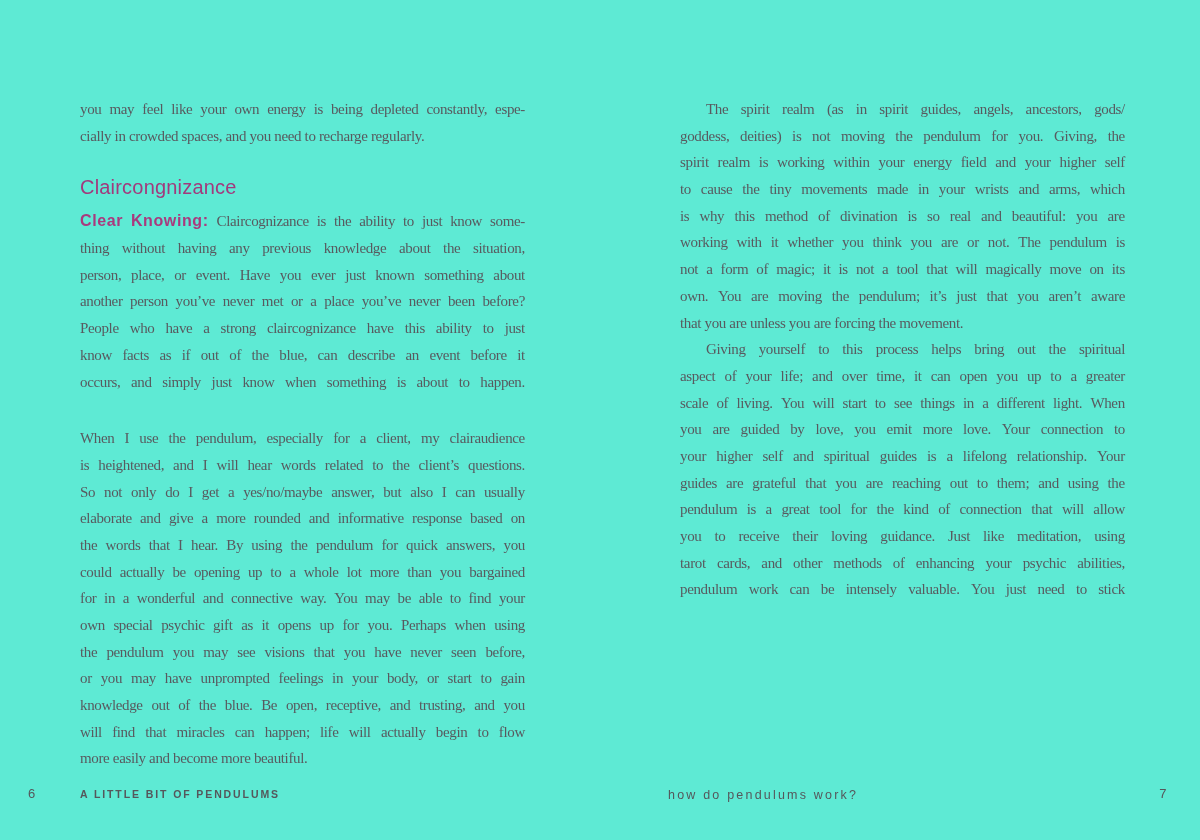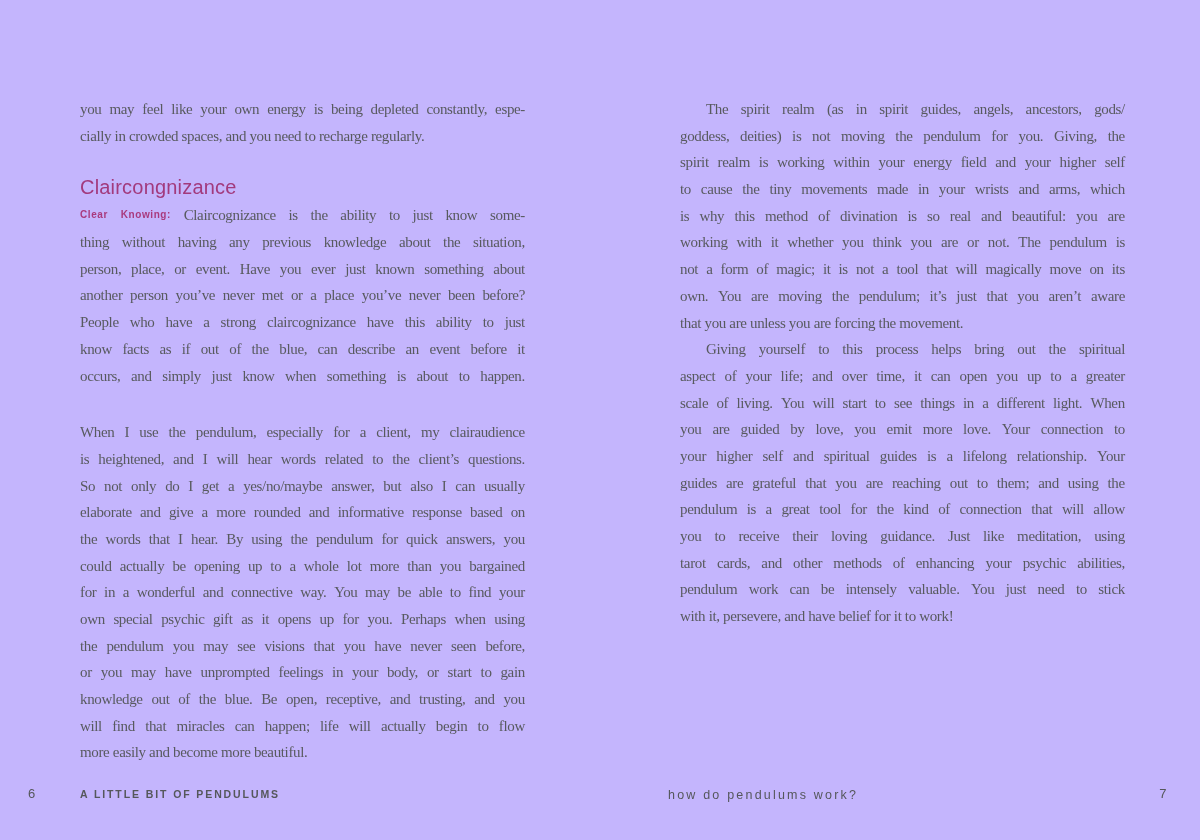--- a/index.html
+++ b/index.html
@@ -7,21 +7,21 @@
     padding: 0;
     width: 1200px;
     height: 840px;
     overflow: hidden;
     background: #ffffff;
   }
   .book {
     position: relative;
     width: 1200px;
     height: 840px;
-    background: #c4b5fd;
+    background: #5eead4;
     font-family: "Liberation Serif", serif;
   }
   .textcol {
     position: absolute;
     top: 96px;
     width: 445px;
     font-size: 15px;
     color: var(--body-color, #585a5f);
     letter-spacing: -0.35px;
   }
@@ -43,26 +43,26 @@
   .line.j span { flex: 0 0 auto; }
   .line.indent { padding-left: 26px; }
 
   .heading {
     font-family: "Liberation Sans", sans-serif;
     font-size: 20px;
     line-height: 24px;
     letter-spacing: 0.2px;
     color: var(--heading-color, #a23a7d);
     margin-top: 26px;
-    margin-bottom: 3px;
+    margin-bottom: 9px;
   }
   .lead {
     font-family: "Liberation Sans", sans-serif;
     font-weight: bold;
-    font-size: 10px;
+    font-size: 16px;
     letter-spacing: 0.6px;
     color: var(--lead-color, #a93a7e);
   }
 
   .pgnum {
     position: absolute;
     top: 786px;
     font-family: "Liberation Sans", sans-serif;
     font-size: 13px;
     color: var(--footer-color, #55575b);
@@ -643,21 +643,20 @@
             <span>can</span>
             <span>be</span>
             <span>intensely</span>
             <span>valuable.</span>
             <span>You</span>
             <span>just</span>
             <span>need</span>
             <span>to</span>
             <span>stick</span>
           </div>
-          <div class="line">with it, persevere, and have belief for it to work!</div>
         </div>
       </div>
   </section>
 
   <span class="pgnum pgnum-left">6</span>
 
   <span class="running running-left">A LITTLE BIT OF PENDULUMS</span>
 
   <span class="running running-right">how do pendulums work?</span>
 

